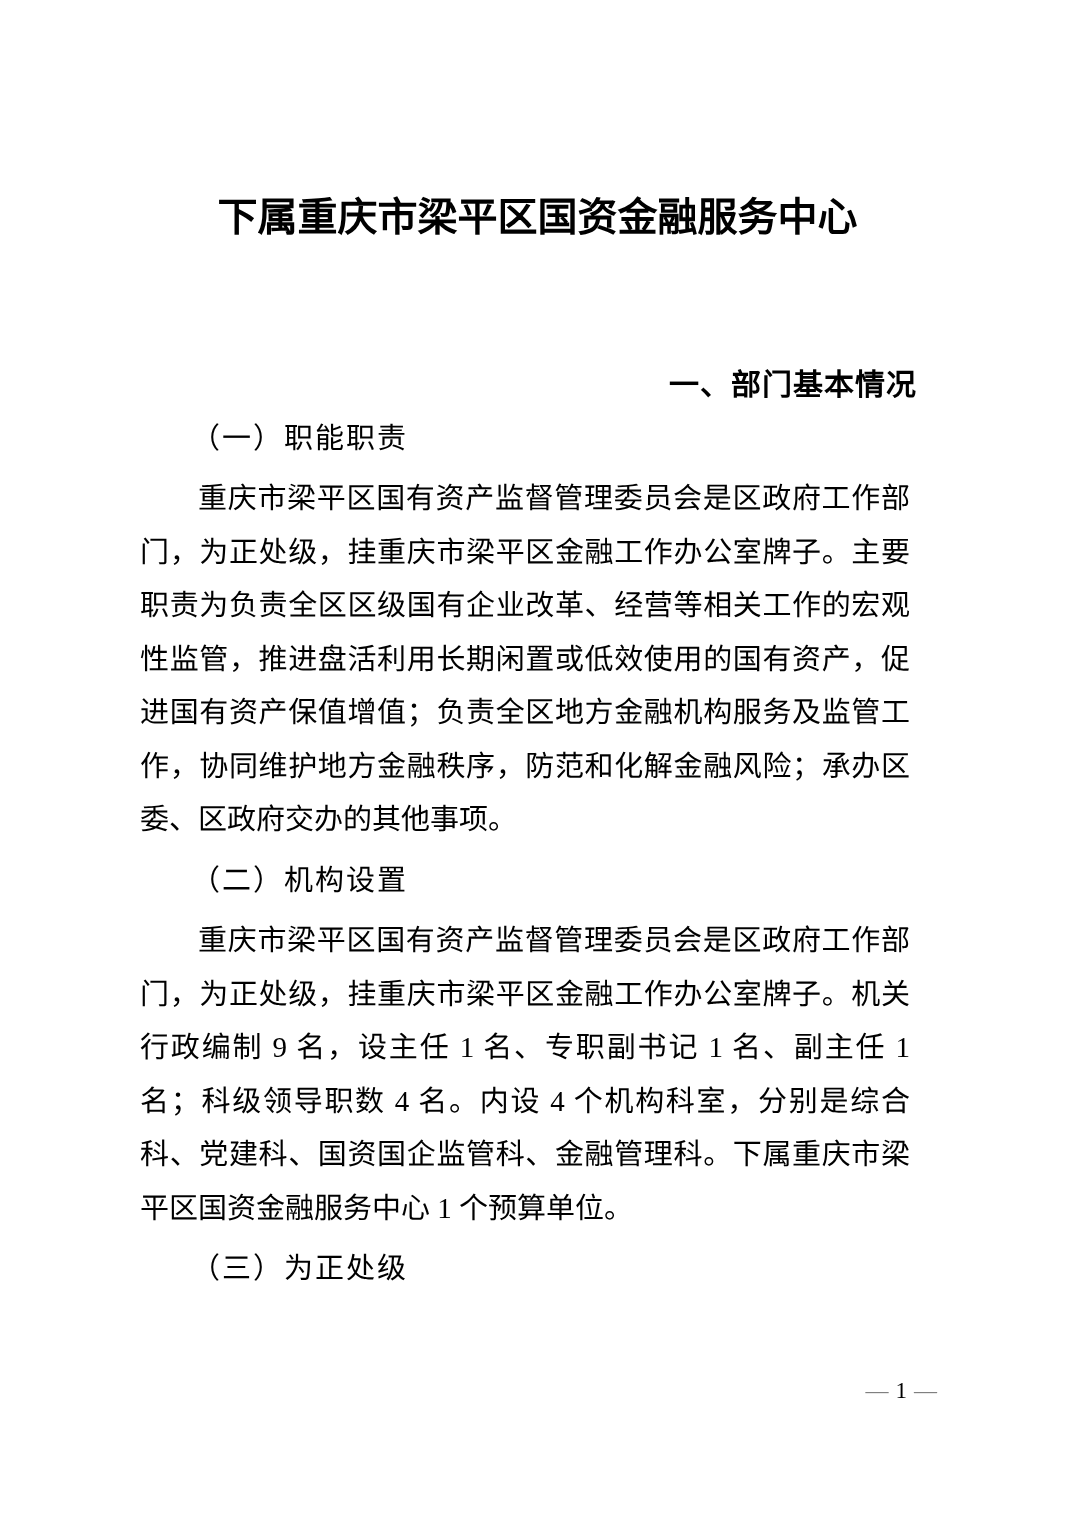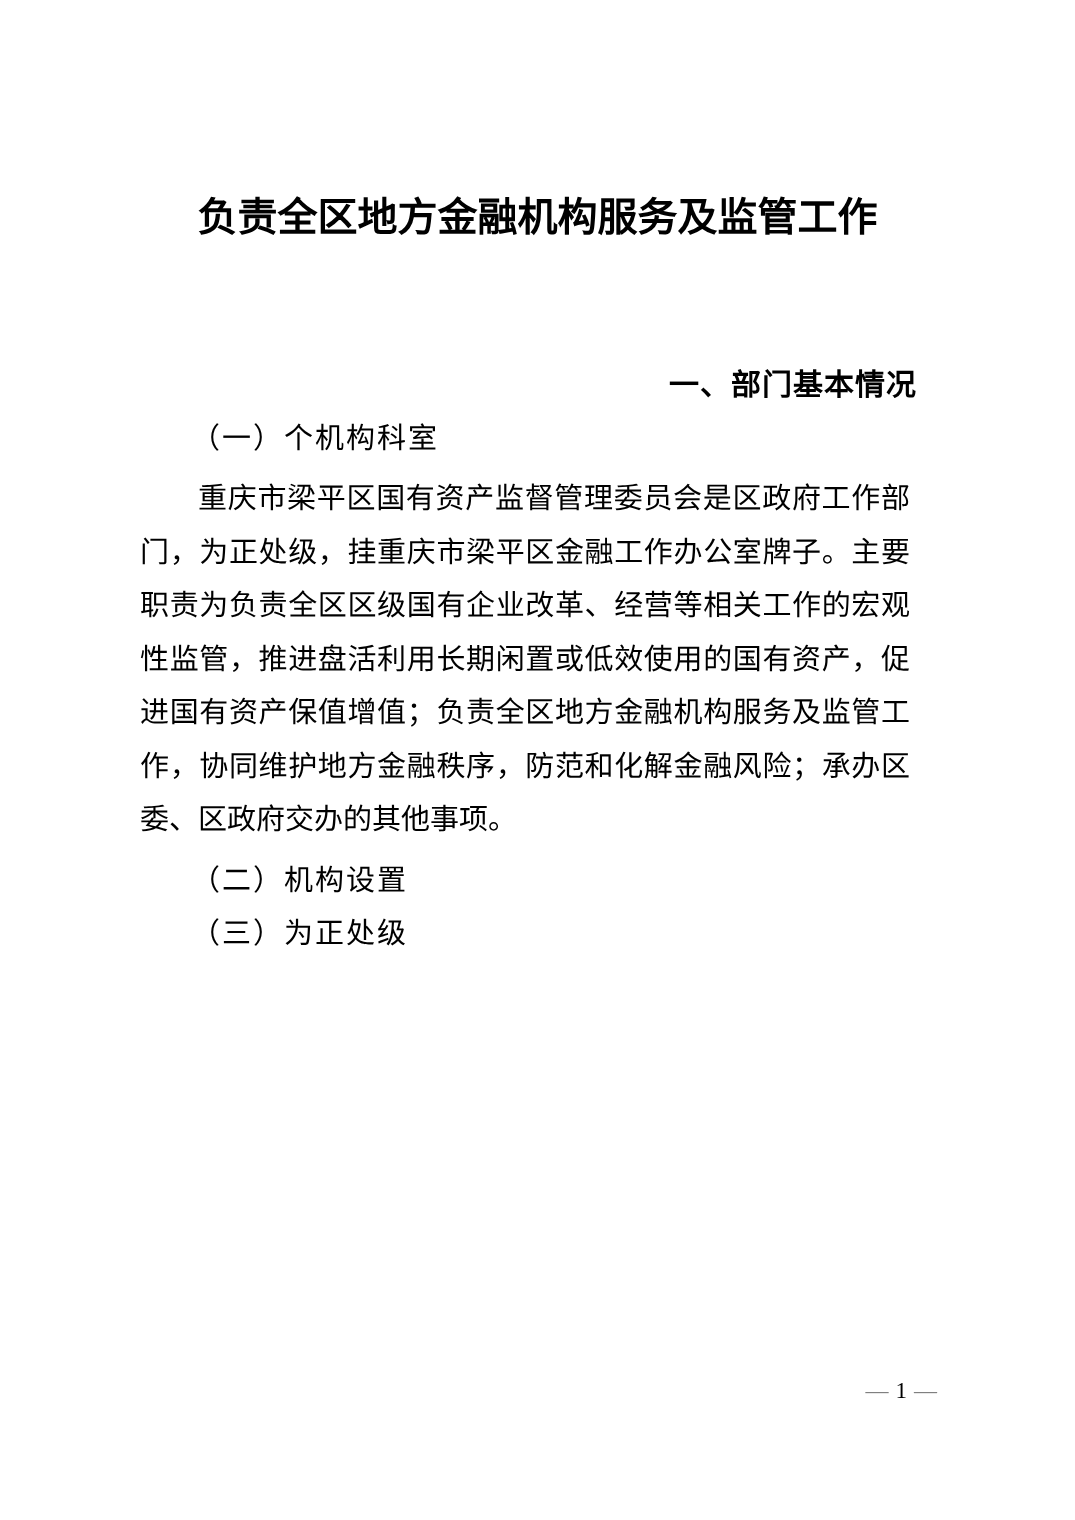--- a/index.html
+++ b/index.html
@@ -74,33 +74,34 @@
     color: #000000;
     margin: 0 7px;
   }
 </style>
 </head>
 <body>
 
 <div class="page">
 
   <header class="doc-title">
-    <div class="title-line">负责全区地方金融机构服务及监管工作</div>
+    <div class="title-line">下属重庆市梁平区国资金融服务中心</div>
   </header>
 
   <main class="doc-body">
 
     <h2 class="h-section">一、部门基本情况</h2>
 
-    <h3 class="h-sub">（一）个机构科室</h3>
+    <h3 class="h-sub">（一）职能职责</h3>
 
     <p class="para">重庆市梁平区国有资产监督管理委员会是区政府工作部门，为正处级，挂重庆市梁平区金融工作办公室牌子。主要职责为负责全区区级国有企业改革、经营等相关工作的宏观性监管，推进盘活利用长期闲置或低效使用的国有资产，促进国有资产保值增值；负责全区地方金融机构服务及监管工作，协同维护地方金融秩序，防范和化解金融风险；承办区委、区政府交办的其他事项。</p>
 
     <h3 class="h-sub">（二）机构设置</h3>
 
+    <p class="para">重庆市梁平区国有资产监督管理委员会是区政府工作部门，为正处级，挂重庆市梁平区金融工作办公室牌子。机关行政编制 9 名，设主任 1 名、专职副书记 1 名、副主任 1 名；科级领导职数 4 名。内设 4 个机构科室，分别是综合科、党建科、国资国企监管科、金融管理科。下属重庆市梁平区国资金融服务中心 1 个预算单位。</p>
 
     <h3 class="h-sub">（三）为正处级</h3>
 
   </main>
 
   <footer class="page-footer">
     <span class="dash">—</span><span class="pnum">1</span><span class="dash">—</span>
   </footer>
 
 </div>

